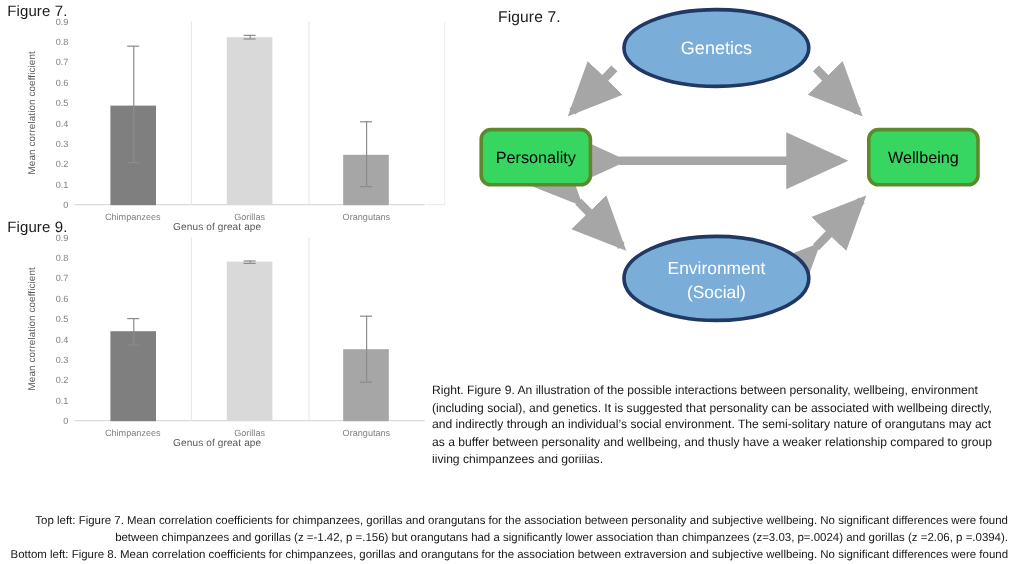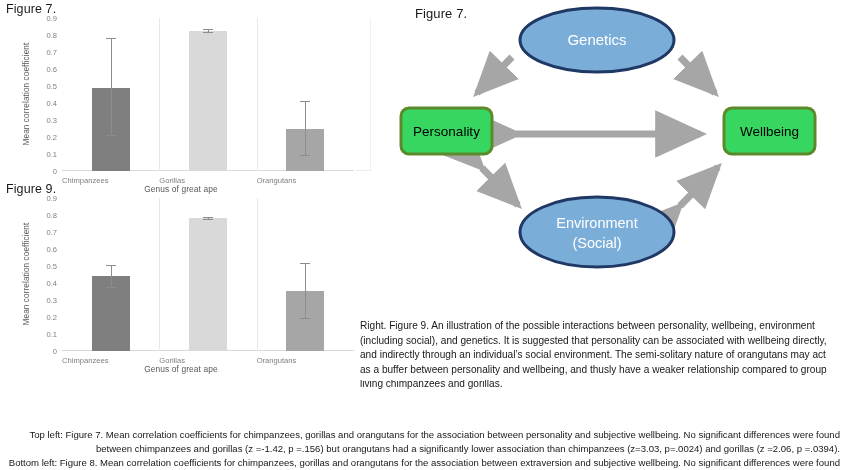--- a/index.html
+++ b/index.html
@@ -66,20 +66,21 @@
   }
   .chart .errcap{
     position:absolute;
     height:1px;
     background:#8c8c8c;
   }
   .chart .xtick{
     position:absolute;
     font-size:7.6px;
     color:#7f7f7f;
+    text-align:center;
     white-space:nowrap;
   }
   .chart .xlabel{
     position:absolute;
     font-size:8.4px;
     color:#595959;
     text-align:center;
     width:100%;
     letter-spacing:.1px;
   }

